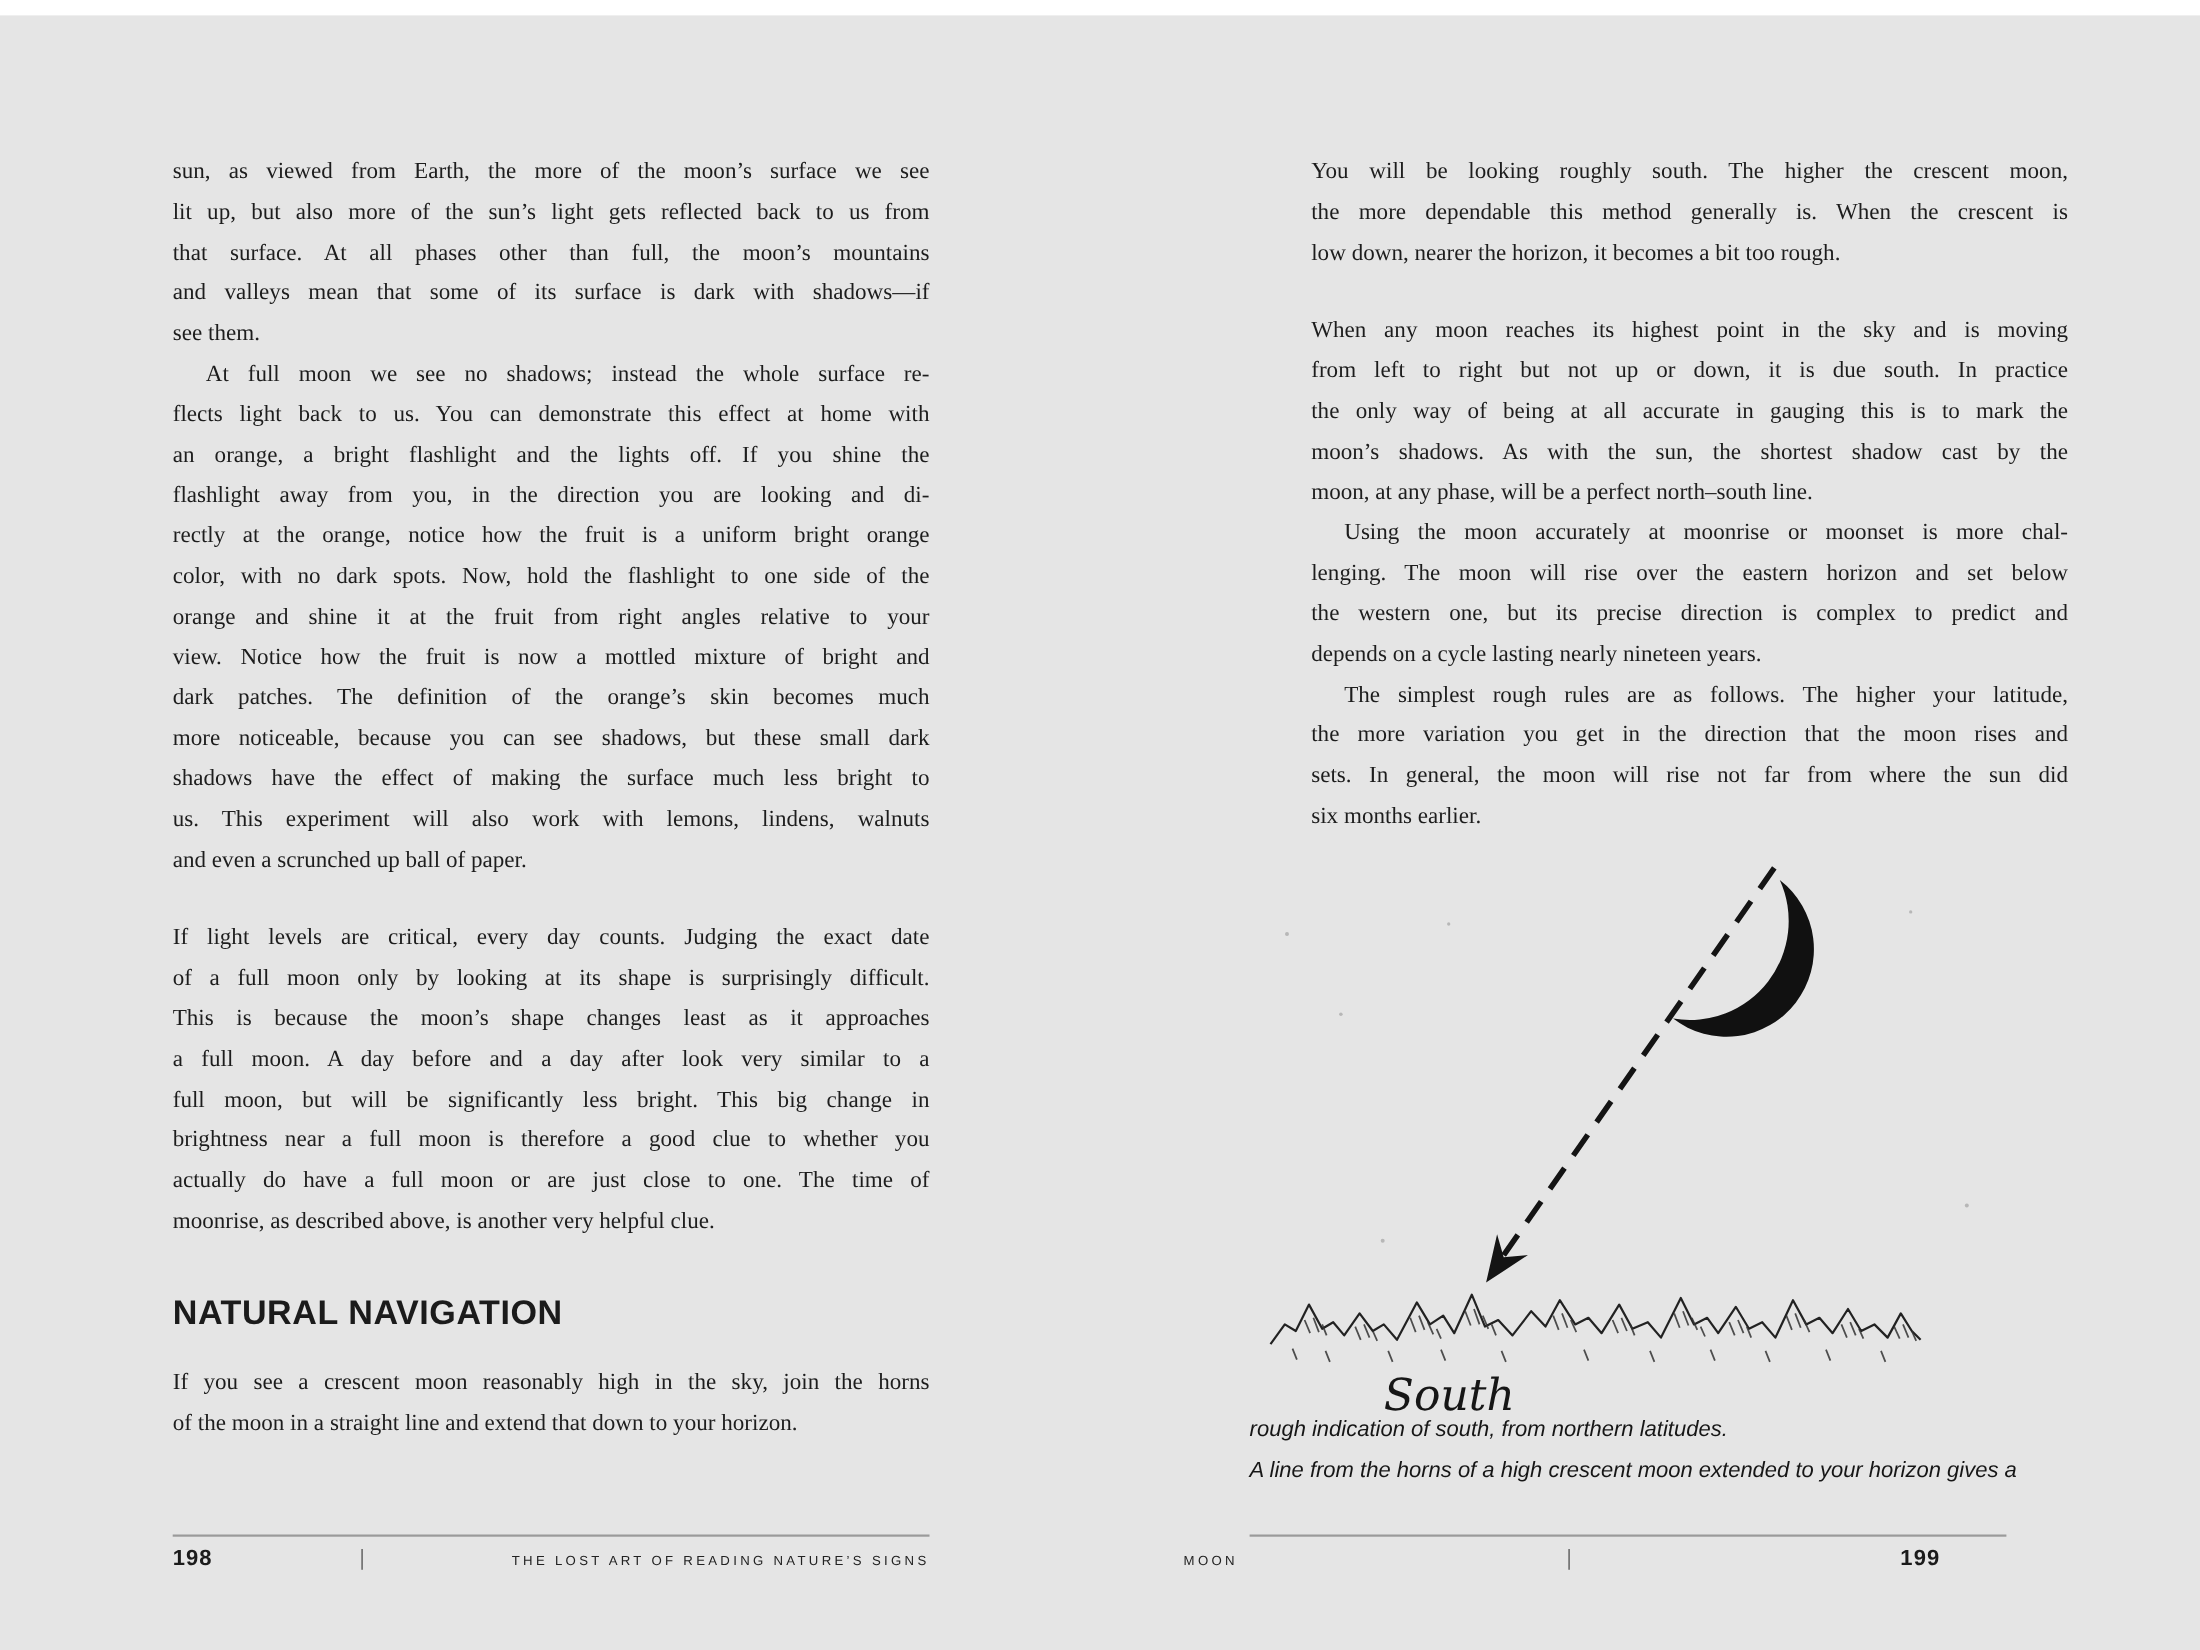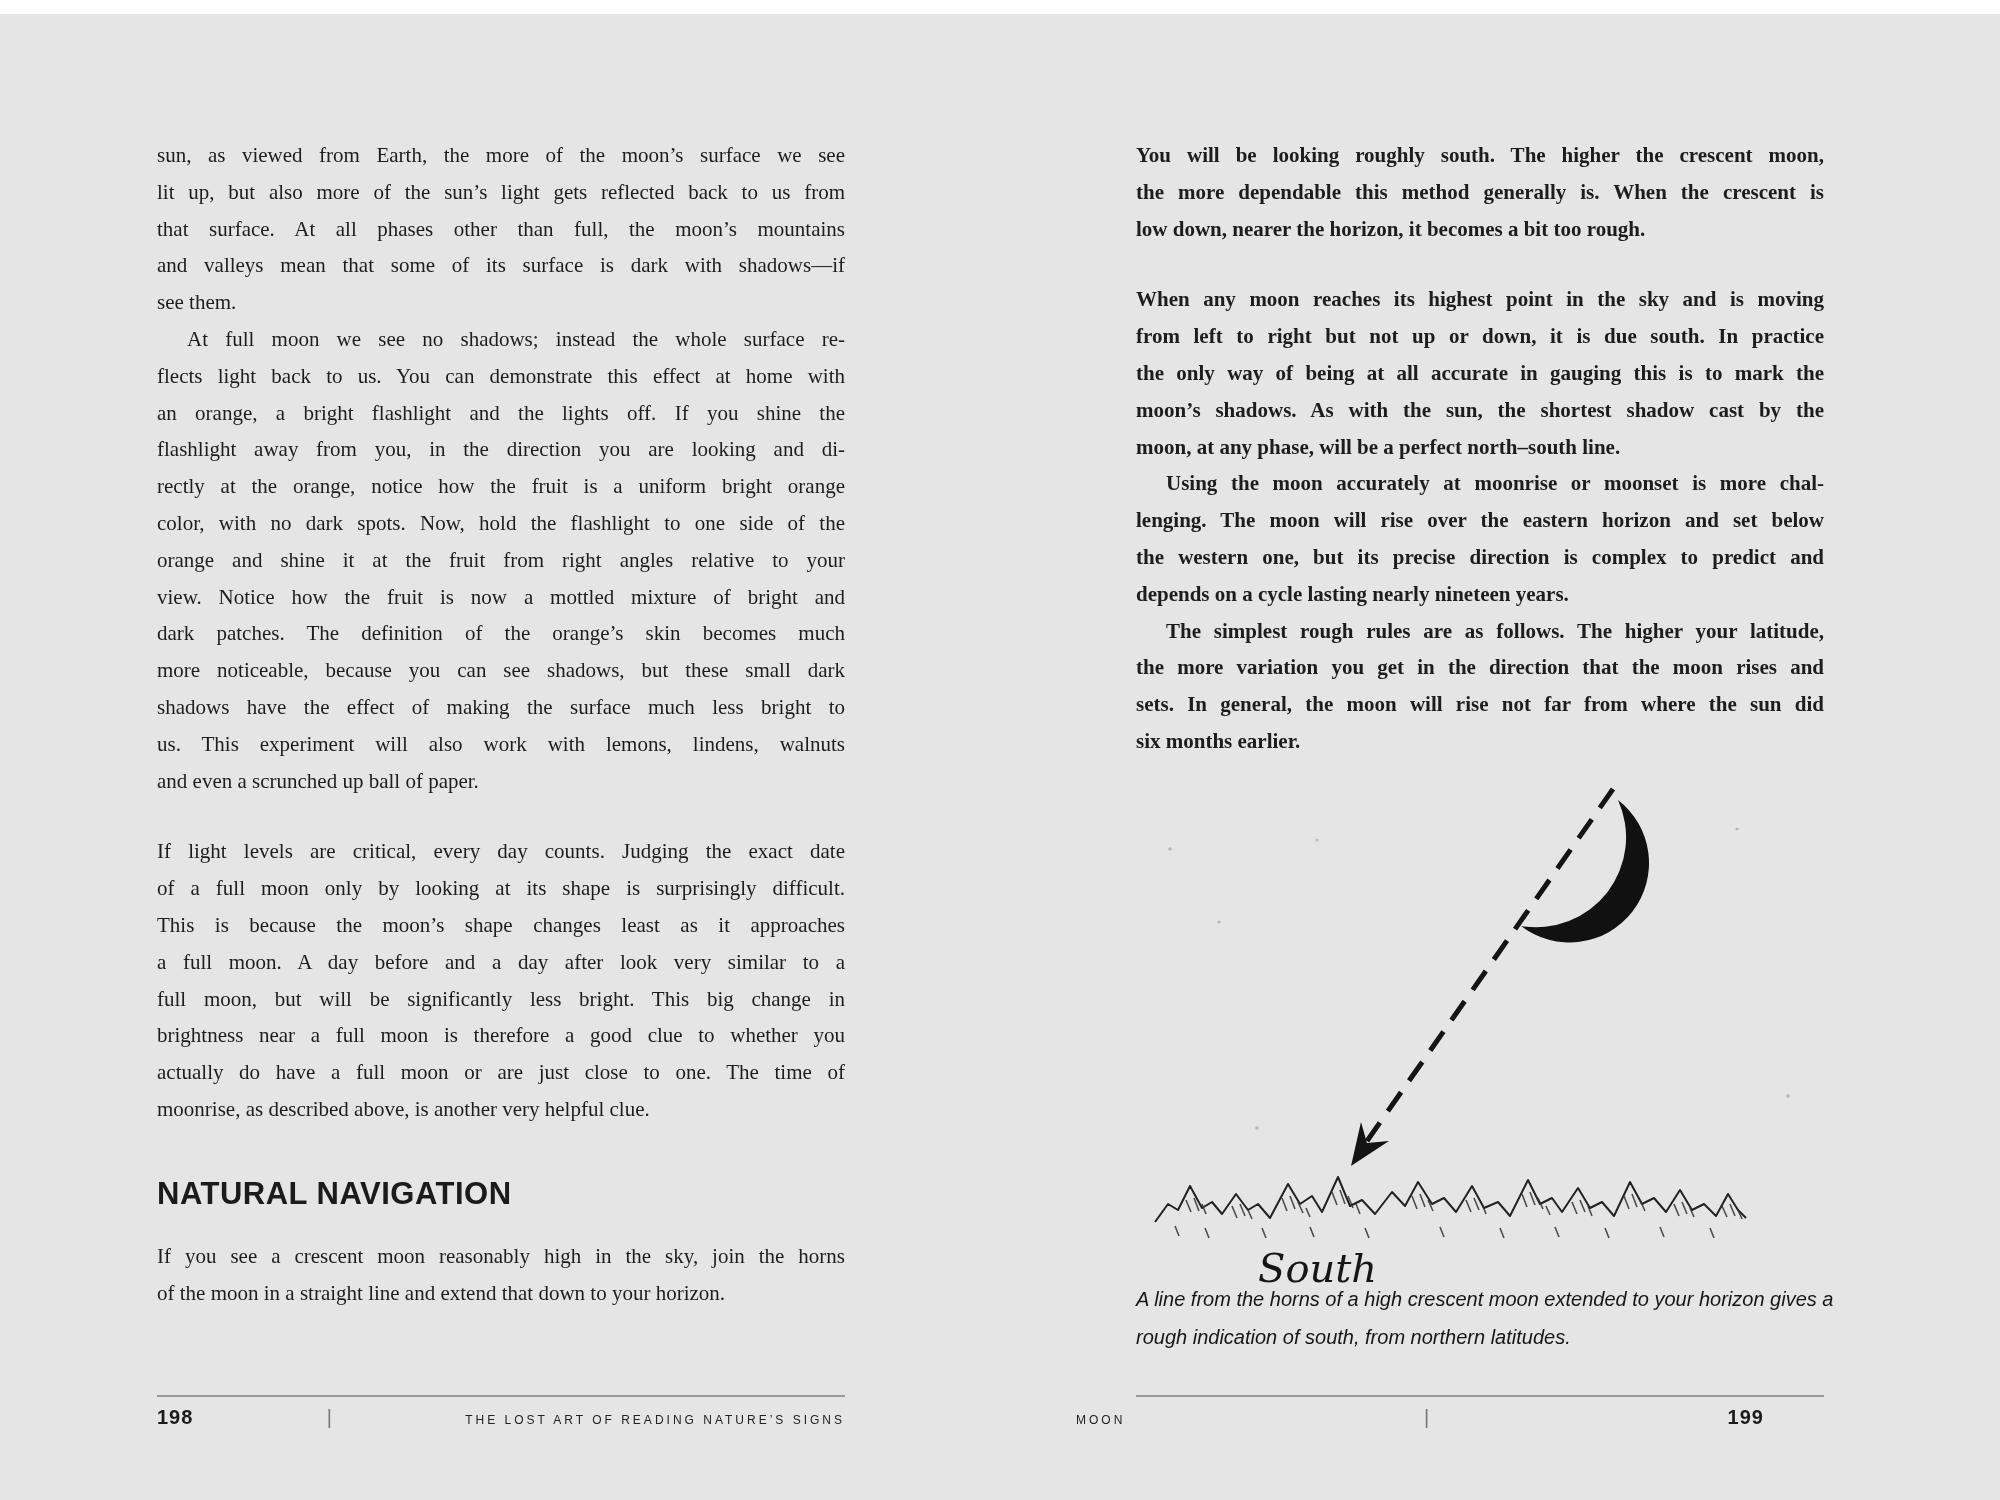--- a/index.html
+++ b/index.html
@@ -1,20 +1,20 @@
 <!DOCTYPE html>
 <html><head>
 <meta charset="utf-8">
 <style>
   html,body{margin:0;padding:0;background:#ffffff;width:2000px;height:1500px;overflow:hidden;}
   .spread{position:relative;width:2000px;height:1500px;background:#e5e5e5;color:#1d1d1d;margin-top:14px;}
   .col{position:absolute;width:688px;font-family:"Liberation Serif","DejaVu Serif",serif;
        font-size:21px;line-height:36.8px;color:#1d1d1d;}
   .col-left{left:157px;top:123px;}
-  .col-right{left:1136px;top:123px;font-weight:bold;}
+  .col-right{left:1192px;top:123px;}
   .para{margin:0;}
   .para.gap{margin-top:34px;}
   .line{text-align:justify;text-align-last:justify;}
   .line.end{text-align-last:left;}
   .line.ind{text-indent:30px;}
   .section-heading{font-family:"Liberation Sans","DejaVu Sans",sans-serif;font-weight:700;
        font-size:31px;letter-spacing:.5px;color:#1b1b1b;margin-top:48px;margin-bottom:26px;
        line-height:36px;}
   .figure-caption{position:absolute;left:1136px;top:1266px;width:720px;
        font-family:"Liberation Sans","DejaVu Sans",sans-serif;font-style:italic;
@@ -143,22 +143,22 @@
          M1674 1190 l5 12 M1682 1188 l5 12 M1690 1194 l4 9
          M1722 1192 l5 11 M1730 1190 l5 12 M1738 1196 l4 9
          M1175 1212 l4 10 M1205 1214 l4 10 M1262 1214 l4 10 M1310 1213 l4 10
          M1365 1214 l4 10 M1440 1213 l4 10 M1500 1214 l4 10 M1555 1213 l4 10
          M1605 1214 l4 10 M1660 1213 l4 10 M1710 1214 l4 10"></path>
 
     <text class="south-label" x="1258" y="1268">South</text>
   </svg>
 
   <div class="figure-caption">
+      <div class="cap-line">rough indication of south, from northern latitudes.</div>
       <div class="cap-line">A line from the horns of a high crescent moon extended to your horizon gives a</div>
-      <div class="cap-line">rough indication of south, from northern latitudes.</div>
     </div>
 
   <div class="rule rule-left"></div>
   <div class="rule rule-right"></div>
 
   <div class="footer footer-left">
     <span class="pgnum">198</span>
     <span class="sep">|</span>
     <span class="runtitle">THE LOST ART OF READING NATURE’S SIGNS</span>
   </div>

